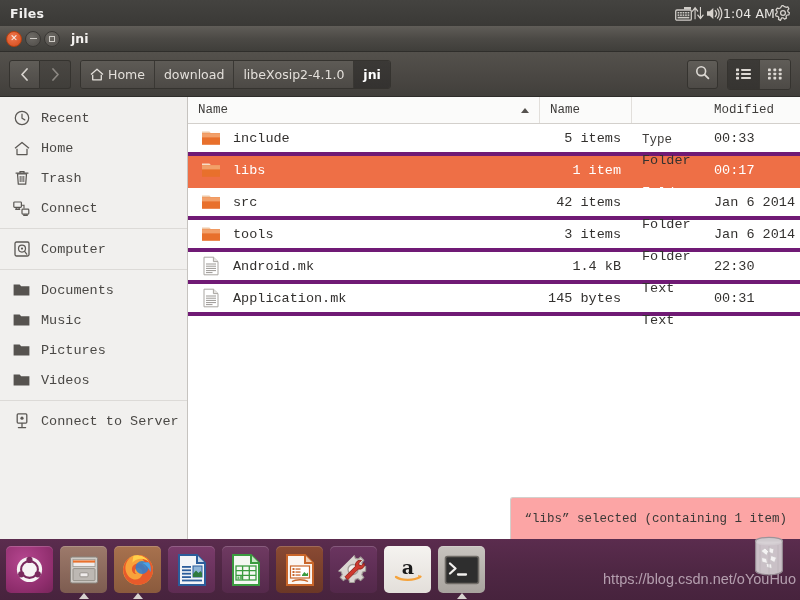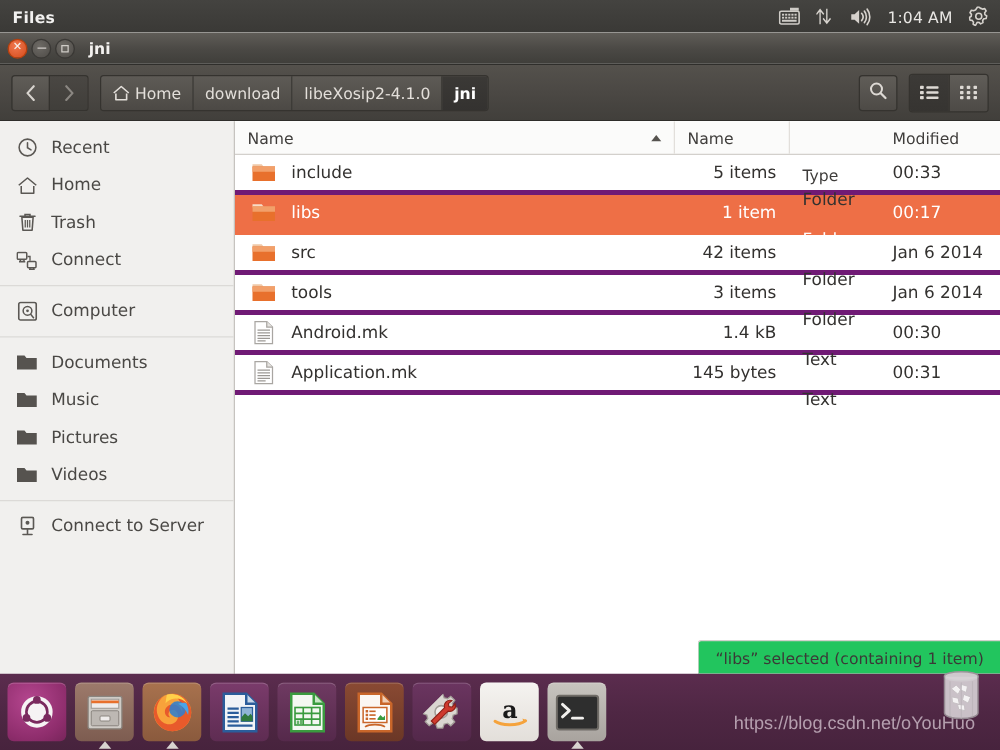--- a/index.html
+++ b/index.html
@@ -16,22 +16,22 @@
     position: absolute; top: 0; left: 0; width: 800px; height: 26px;
     background: linear-gradient(to bottom, #444340 0%, #3a3936 100%);
     display: flex; align-items: center;
     color: #ffffff;
   }
   .panel-app-name {
     font-size: 12.5px; font-weight: bold; color: #f2f1f0;
     margin-left: 10px; letter-spacing: .2px;
   }
   .panel-right {
-    margin-left: auto; display: flex; align-items: center;
-    gap: 13px; padding-right: 9px;
+    margin-left: auto; display: flex; align-items: flex-end;
+    gap: 0; padding-right: 9px;
   }
   .panel-clock { font-size: 12.5px; color: #e8e6e3; letter-spacing: .1px; }
   .panel-ico { display: flex; align-items: center; justify-content: center; }
 
   
   .window {
     position: absolute; top: 26px; left: 0; width: 800px; height: 513px;
     background: #ffffff;
   }
   .titlebar {
@@ -93,21 +93,21 @@
     width: 31px; height: 29px; border: 1px solid #35332f; border-radius: 3px;
     background: linear-gradient(to bottom, #605d58, #4d4a46);
     display: flex; align-items: center; justify-content: center; color: #ddd9d4;
   }
   .viewgrp { display: flex; border: 1px solid #35332f; border-radius: 3px; overflow: hidden; }
   .viewgrp .tbtn { border: none; border-radius: 0; }
   .viewgrp .tbtn.sel { background: linear-gradient(to bottom, #3c3a37, #363431); }
   .viewgrp .tbtn + .tbtn { border-left: 1px solid #393733; }
 
   
-  .wbody { display: flex; height: 442px; width: 100%; background: #fff; }
+  .wbody { display: flex; height: 442px; width: 100%; background: #fff; font-family: Liberation Mono, monospace; }
 
   .sidebar {
     width: 188px; height: 100%;
     background: #f1f0ee; border-right: 1px solid #c6c3bf;
     padding-top: 6px; overflow: hidden;
   }
   .side-item {
     display: flex; align-items: center; gap: 11px;
     height: 30px; padding-left: 13px;
     font-size: 13.5px; color: #4a4845;
@@ -139,22 +139,22 @@
   .c-name { flex: 1; display: flex; align-items: center; gap: 11px; padding-left: 12px; overflow: hidden; }
   .c-size { width: 92px; text-align: right; padding-right: 11px; }
   .c-type { width: 72px; padding-left: 10px; margin-top: 44px; }
   .c-mod  { width: 96px; padding-left: 10px; }
 
   .ficon { width: 22px; height: 20px; flex: 0 0 22px; position: relative; }
 
   
   .statusbar {
     position: absolute; right: 0; bottom: 0;
-    height: 27px; padding: 0 13px;
-    background: #22c55e; border-top: 1px solid #d3d0cc; border-left: 1px solid #d3d0cc;
+    height: 42px; padding: 0 13px;
+    background: #fca5a5; border-top: 1px solid #d3d0cc; border-left: 1px solid #d3d0cc;
     border-top-left-radius: 3px;
     display: flex; align-items: center;
     font-size: 12.5px; color: #3b3937;
   }
 
   
   .dock {
     position: absolute; left: 0; bottom: 0; width: 800px; height: 61px;
     background: linear-gradient(to bottom, #5b2c4e 0%, #4f2744 50%, #47233d 100%);
     display: flex; align-items: center; padding-left: 6px; gap: 7px;
@@ -163,21 +163,21 @@
     width: 47px; height: 47px; border-radius: 5px; position: relative;
     display: flex; align-items: center; justify-content: center;
     box-shadow: inset 0 1px 0 rgba(255,255,255,.18);
   }
   .dock-icon .pip {
     position: absolute; bottom: -6px; left: 50%; transform: translateX(-50%);
     width: 0; height: 0; border-left: 5px solid transparent;
     border-right: 5px solid transparent; border-bottom: 6px solid #d8d4d0;
   }
   .watermark {
-    position: absolute; right: 20px; bottom: 13px;
+    position: absolute; right: 4px; bottom: 13px;
     font-size: 14.5px; color: #cbb9c6; opacity: .82;
     font-family: "Liberation Sans", sans-serif;
   }
   .trash-dock { position: absolute; right: 10px; bottom: 22px; width: 42px; height: 44px; }
 </style>
 </head>
 <body>
 
 <div id="app">
 
@@ -522,21 +522,21 @@
                     <path d="M6 12.4h10"></path>
                     <path d="M6 14.6h10"></path>
                     <path d="M6 16.6h6.5"></path>
                 </g>
               </svg>
             </span>
             <span>Android.mk</span>
           </div>
           <div class="c-size">1.4 kB</div>
           <div class="c-type">Text</div>
-          <div class="c-mod">00:30</div>
+          <div class="c-mod">22:30</div>
         </div>
 
         <div class="frow">
           <div class="c-name">
             <span class="ficon">
               <svg width="22" height="20" viewBox="0 0 22 20">
                 <path d="M4 1.2h9.4L18 5.6v13.2H4z" fill="#ffffff" stroke="#a9a6a2" stroke-width="1"></path>
                 <path d="M13.4 1.2v4.4H18" fill="#e6e4e1" stroke="#a9a6a2" stroke-width="1"></path>
                 <g stroke="#9b9894" stroke-width="1">
                   <path d="M6 8h10"></path>

